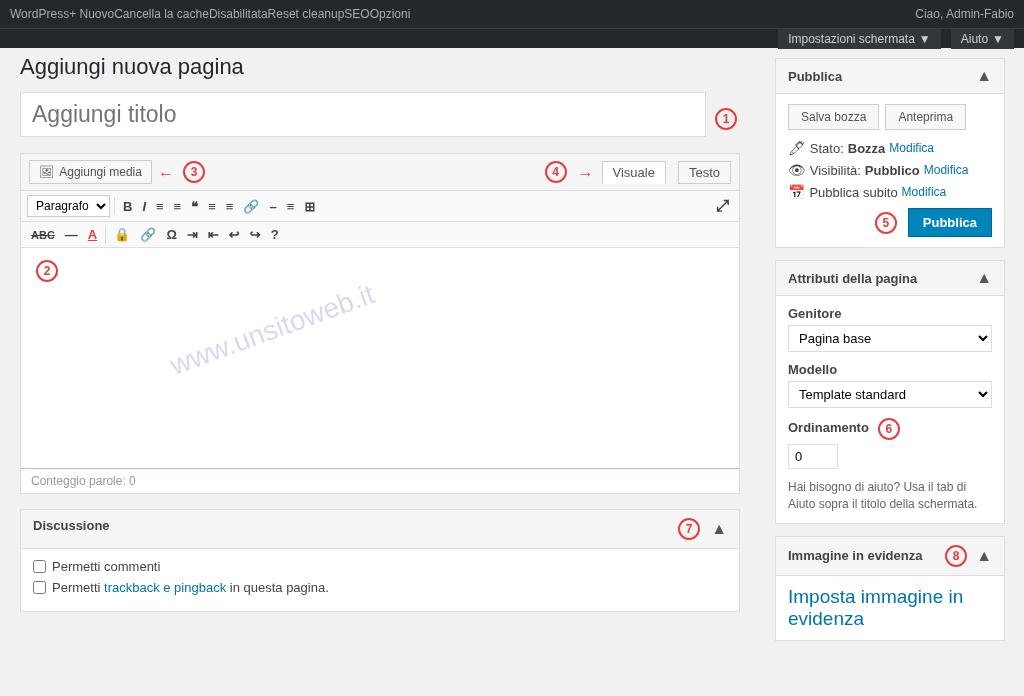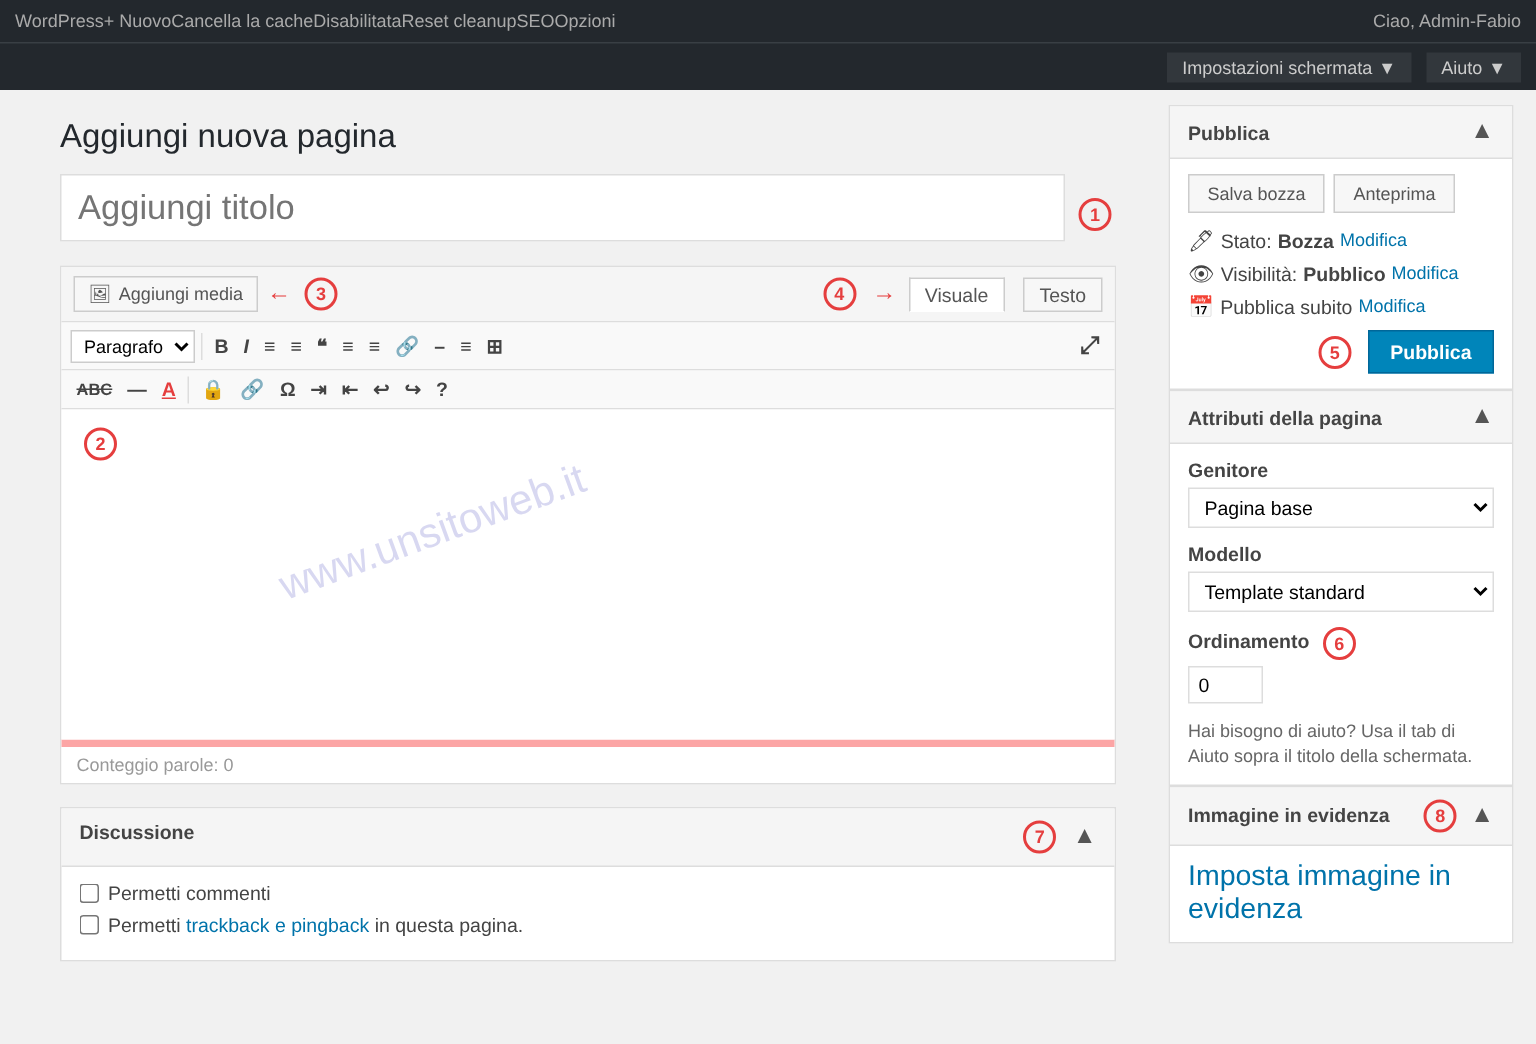--- a/index.html
+++ b/index.html
@@ -22,21 +22,21 @@
     .admin-bar-right {
       margin-left: auto;
       display: flex;
       gap: 8px;
       align-items: center;
     }
 
     
     .sub-bar {
       background: #23282d;
-      height: 32px;
+      height: 20px;
       display: flex;
       align-items: center;
       padding: 0 10px;
       gap: 10px;
       border-top: 1px solid #393f44;
       justify-content: flex-end;
     }
     .sub-bar-btn {
       background: #32373c;
       border: none;
@@ -49,23 +49,22 @@
       gap: 4px;
     }
 
     
     .wp-wrap {
       display: flex;
       min-height: calc(100vh - 60px);
     }
     .wp-main {
       flex: 1;
-      padding: 18px 20px;
+      padding: 6px 20px;
       max-width: 760px;
-      margin-left: 20px;
     }
     .wp-sidebar {
       width: 260px;
       padding: 10px 15px;
       flex-shrink: 0;
     }
 
     
     .page-heading {
       font-size: 22px;
@@ -192,21 +191,21 @@
       font-weight: bold;
       margin: 0 3px;
       flex-shrink: 0;
     }
 
     
     .word-count {
       font-size: 12px;
       color: #999;
       padding: 5px 10px;
-      border-top: 5px solid #fca5a5;
+      border-top: 1px solid #fca5a5;
       background: #fff;
     }
 
     
     .metabox {
       background: #fff;
       border: 1px solid #ddd;
       margin-top: 15px;
     }
     .metabox-header {
@@ -231,20 +230,21 @@
       gap: 6px;
       margin-bottom: 6px;
       font-size: 13px;
     }
     .link-style { color: #0073aa; text-decoration: none; }
 
     
     .sidebar-box {
       background: #fff;
       border: 1px solid #ddd;
+      margin-bottom: 12px;
     }
     .sidebar-box-header {
       display: flex;
       align-items: center;
       justify-content: space-between;
       padding: 8px 12px;
       background: #f5f5f5;
       border-bottom: 1px solid #ddd;
       cursor: pointer;
     }

